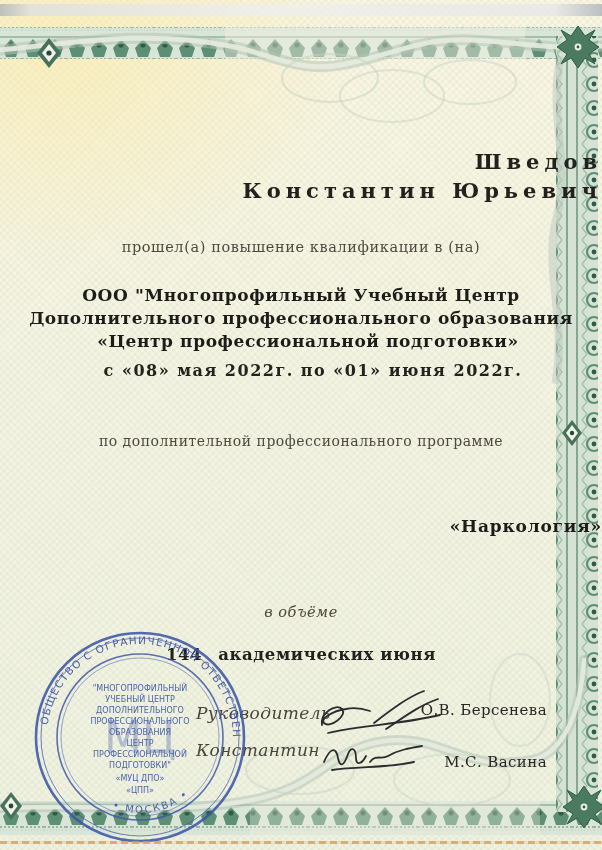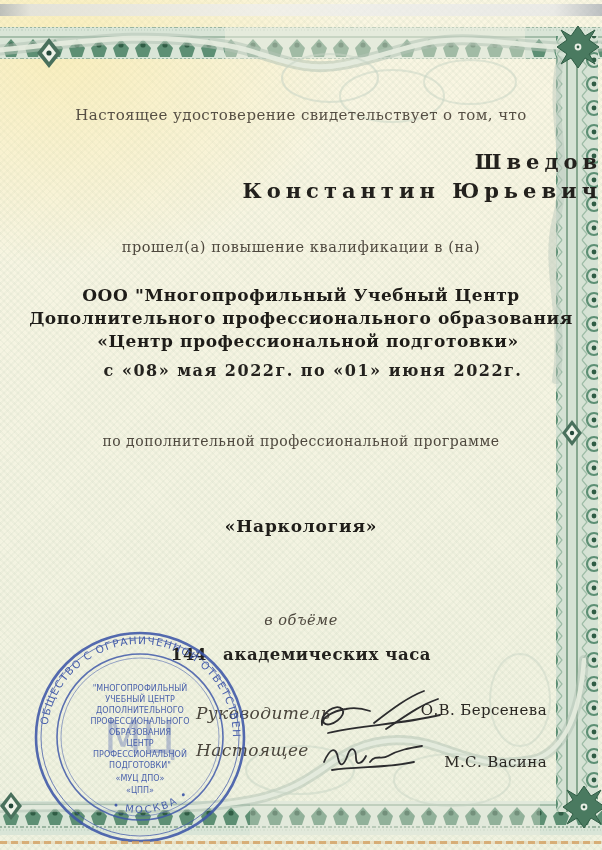--- a/index.html
+++ b/index.html
@@ -14,21 +14,21 @@
       linear-gradient(180deg,#faf6e2 0%,#f5f4e2 45%,#f0f2e0 100%);
   }
   .abs{position:absolute;}
   .ctr{left:0;right:0;text-align:center;}
   .intro{font-size:15px;color:#564f44;letter-spacing:.4px;}
   .holder{font-size:21px;font-weight:bold;color:#23211d;letter-spacing:5px;text-align:right;}
   .phrase{font-size:14.5px;color:#4e483e;letter-spacing:.6px;text-align:center;}
   .org{font-size:17px;font-weight:bold;color:#1e1c18;letter-spacing:.6px;}
   .dates{font-size:16px;font-weight:bold;color:#24221e;letter-spacing:1.5px;}
   .prog-label{font-size:14px;color:#4e483e;letter-spacing:.5px;}
-  .prog-name{font-size:17px;font-weight:bold;color:#1e1c18;letter-spacing:.8px;}
+  .prog-name{font-size:17px;font-weight:bold;color:#1e1c18;letter-spacing:.8px;text-align:right;}
   .volume{font-size:14.5px;color:#4e483e;font-style:italic;letter-spacing:.5px;}
   .hours{font-size:16.5px;font-weight:bold;color:#23211d;letter-spacing:.6px;}
   .hours .val{display:inline-block;margin-right:16px;text-align:center;}
   .role{font-size:17px;color:#4a453c;font-style:italic;letter-spacing:.4px;}
   .signer{font-size:15px;color:#2a2722;letter-spacing:.4px;}
   .scan-strip{left:0;top:4px;width:602px;height:12px;
     background:linear-gradient(90deg,#aab0b6,#dddfe1 5%,#efefee 45%,#e6e7e8 92%,#a9afb7);
     opacity:.75;}
   .bottom-line{left:0;top:841px;width:602px;height:3px;
     background:repeating-linear-gradient(90deg,#d29e5e 0 7px, rgba(210,158,94,.25) 7px 11px);
@@ -111,45 +111,44 @@
       <path d="M11,797 l6.5,9 -6.5,9 -6.5,-9 z" fill="#eef2e8"></path>
       <circle cx="11" cy="806" r="2.4" fill="#24483a"></circle>
     </g>
     <g>
       <path d="M572,420 l10,13 -10,13 -10,-13 z" fill="#49705c"></path>
       <path d="M572,425 l6,8 -6,8 -6,-8 z" fill="#eef2e8"></path>
       <circle cx="572" cy="433" r="2.2" fill="#24483a"></circle>
     </g>
   </svg>
 
-  <div class="abs ctr intro" style="top:106px;">Настоящее удостоверение свидетельствует о том, что</div>
 
   <div class="abs ctr holder" style="top:149px;">Шведов</div>
   <div class="abs ctr holder" style="top:178px;">Константин Юрьевич</div>
 
   <div class="abs ctr phrase" style="top:239px;">прошел(а) повышение квалификации в (на)</div>
 
   <div class="abs ctr org" style="top:285px;">ООО "Многопрофильный Учебный Центр</div>
   <div class="abs ctr org" style="top:308px;">Дополнительного профессионального образования</div>
   <div class="abs ctr org" style="top:331px;padding-left:14px;">«Центр профессиональной подготовки»</div>
 
   <div class="abs ctr dates" style="top:361px;padding-left:24px;">с «08» мая 2022г. по «01» июня 2022г.</div>
 
-  <div class="abs ctr prog-label" style="top:433px;">по дополнительной профессиональной программе</div>
+  <div class="abs ctr prog-label" style="top:433px;">по дополнительной профессионального программе</div>
 
   <div class="abs ctr prog-name" style="top:516px;">«Наркология»</div>
 
-  <div class="abs ctr volume" style="top:604px;margin-top:8px;">в объёме</div>
+  <div class="abs ctr volume" style="top:604px;">в объёме</div>
 
   <div class="abs ctr hours" style="top:645px;">
-    <span class="val">144</span><span>академических часа</span>
+    <span class="val">144</span><span>академических июня</span>
   </div>
 
   <div class="abs role" style="left:196px;top:703px;">Руководитель</div>
-  <div class="abs role" style="left:196px;top:740px;">Настоящее</div>
+  <div class="abs role" style="left:196px;top:740px;">Константин</div>
 
   <div class="abs signer" style="left:415px;width:132px;top:701px;text-align:right;">О.В. Берсенева</div>
   <div class="abs signer" style="left:415px;width:132px;top:753px;text-align:right;">М.С. Васина</div>
 
   <svg class="abs" style="left:312px;top:685px;" width="140" height="58" viewBox="0 0 140 58">
     <g fill="none" stroke="#2c2c2e" stroke-width="1.8" stroke-linecap="round">
       <path d="M10,40 C8,28 24,18 30,24 C36,30 18,44 12,38 C8,34 20,26 34,24 C44,22 52,24 58,26"></path>
       <path d="M62,38 C80,24 96,12 112,6"></path>
       <path d="M74,44 C92,32 108,20 126,14"></path>
       <path d="M16,48 C48,40 86,40 128,30"></path>

